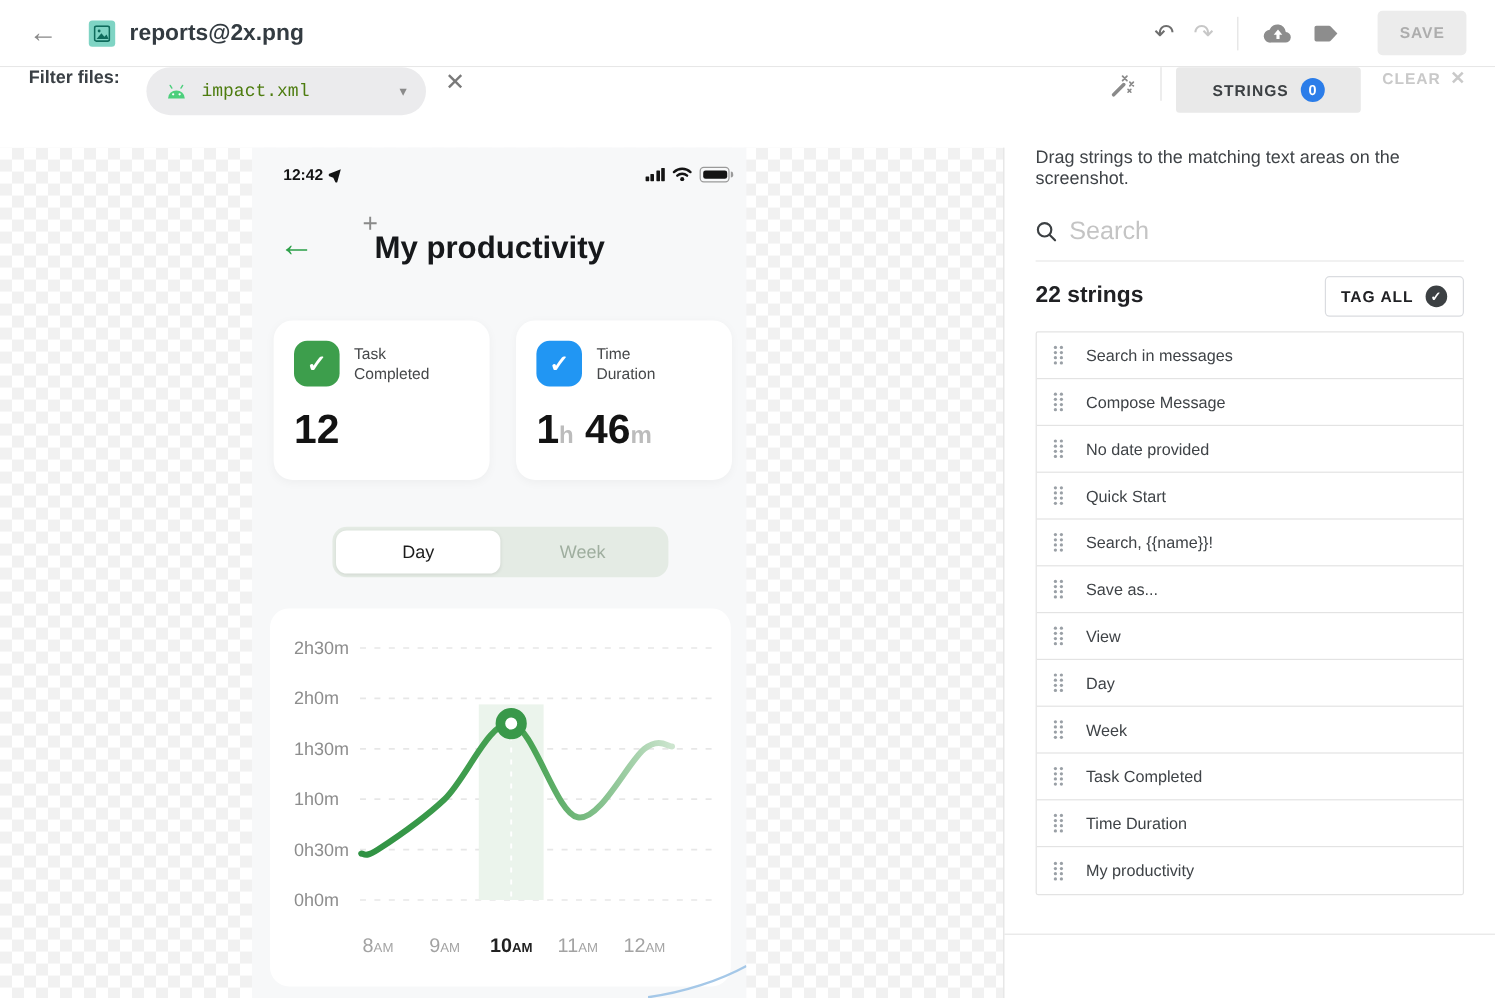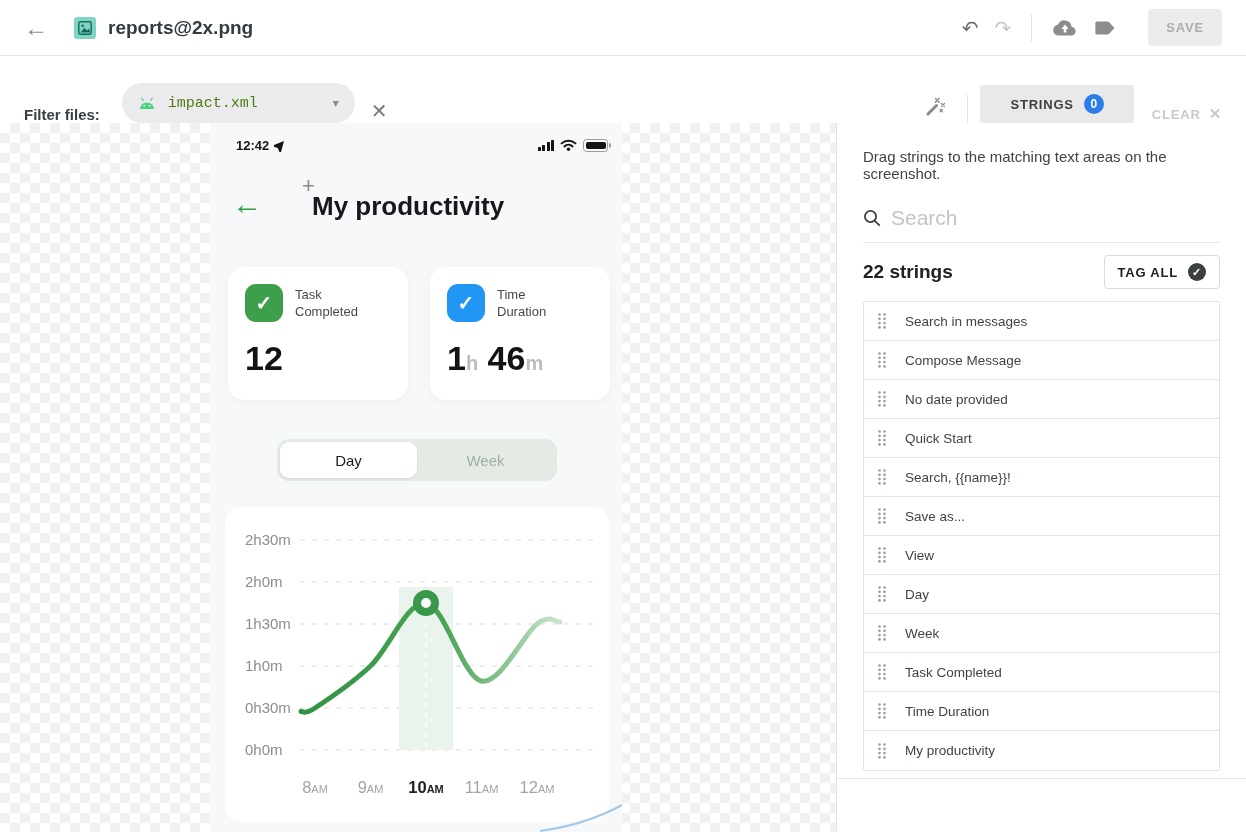--- a/index.html
+++ b/index.html
@@ -18,21 +18,21 @@
   .icon-btn { background:none; border:none; cursor:pointer; display:flex; align-items:center;
     justify-content:center; padding:4px 8px; }
   .glyph-undo { font-size:20px; color:#6e6e6e; }
   .glyph-redo { font-size:20px; color:#c7c7c7; }
   .vdivider { width:1px; height:28px; background:#e2e2e2; margin:0 12px; }
   .save-btn { margin-left:22px; background:#ececec; color:#adadad; font-weight:700;
     font-size:13px; letter-spacing:0.8px; border:none; border-radius:4px; padding:11px 18px;
     font-family:"Liberation Sans", sans-serif; }
 
   
-  .filterbar { height:67px; flex:0 0 67px; background:#fff; display:flex; align-items:flex-end; padding:0 24px; }
+  .filterbar { height:67px; flex:0 0 67px; background:#fff; display:flex; align-items:flex-start; padding:0 24px; }
   .filter-label { font-size:15px; font-weight:700; color:#3a4045; }
   .file-select { margin-left:22px; width:233px; height:40px; border-radius:20px; background:#ebebed;
     display:flex; align-items:center; padding:0 16px; cursor:pointer; }
   .file-select-value { font-size:15px; color:#4d7c0f; margin-left:12px; flex:1;font-family:Liberation Mono, monospace; }
   .caret { font-size:12px; color:#8a8a8a; }
   .filter-clear { font-size:20px; color:#7a7a7a; margin-left:16px; background:none; border:none; cursor:pointer; }
   .strings-btn { background:#e9e9e9; border:none; border-radius:3px; height:38px; padding:0 30px;
     display:flex; align-items:center; gap:10px; font-size:13px; font-weight:700; letter-spacing:0.8px;
     color:#3c4043; cursor:pointer; font-family:"Liberation Sans", sans-serif; }
   .count-badge { width:20px; height:20px; border-radius:50%; background:#2b7de9; color:#fff;
@@ -78,21 +78,21 @@
     background:#e4ebe4; display:flex; padding:3px; }
   .toggle-opt { flex:1; display:flex; align-items:center; justify-content:center; font-size:15px; cursor:pointer; }
   .toggle-opt.active { background:#fff; border-radius:9px; color:#1c1c1c; box-shadow:0 1px 3px rgba(0,0,0,0.08); }
   .toggle-opt.inactive { color:#9fae9f; }
 
   .chart-card { position:absolute; left:15px; top:384px; width:384px; height:315px; background:#fff; border-radius:16px; }
   .stray-line { position:absolute; left:330px; top:680px; }
 
   
   .right-panel { width:410px; position:relative; background:#fff; border-left:1px solid #e2e2e2; padding:0 26px; }
-  .instruction { margin-top:25px; font-size:15px; color:#3f4347; }
+  .instruction { font-size:15px; color:#3f4347; }
   .search-row { margin-top:24px; display:flex; align-items:center; gap:10px; padding-bottom:12px; border-bottom:1px solid #e8e8e8; }
   .search-input { border:none; outline:none; flex:1; font-size:21px; color:#333; background:transparent;
     font-family:"Liberation Sans", sans-serif; }
   .search-input::placeholder { color:#c4c4c4; }
   .count-row { margin-top:12px; display:flex; justify-content:space-between; align-items:center; }
   .strings-count { font-size:19px; font-weight:700; color:#202124; }
   .tagall-btn { display:flex; align-items:center; gap:10px; background:#fff; border:1px solid #dadce0;
     border-radius:4px; padding:7px 13px; font-size:13px; font-weight:700; letter-spacing:0.8px; color:#202124;
     cursor:pointer; font-family:"Liberation Sans", sans-serif; }
   .check-circle { width:18px; height:18px; border-radius:50%; background:#3c4043; color:#fff; font-size:11px;

